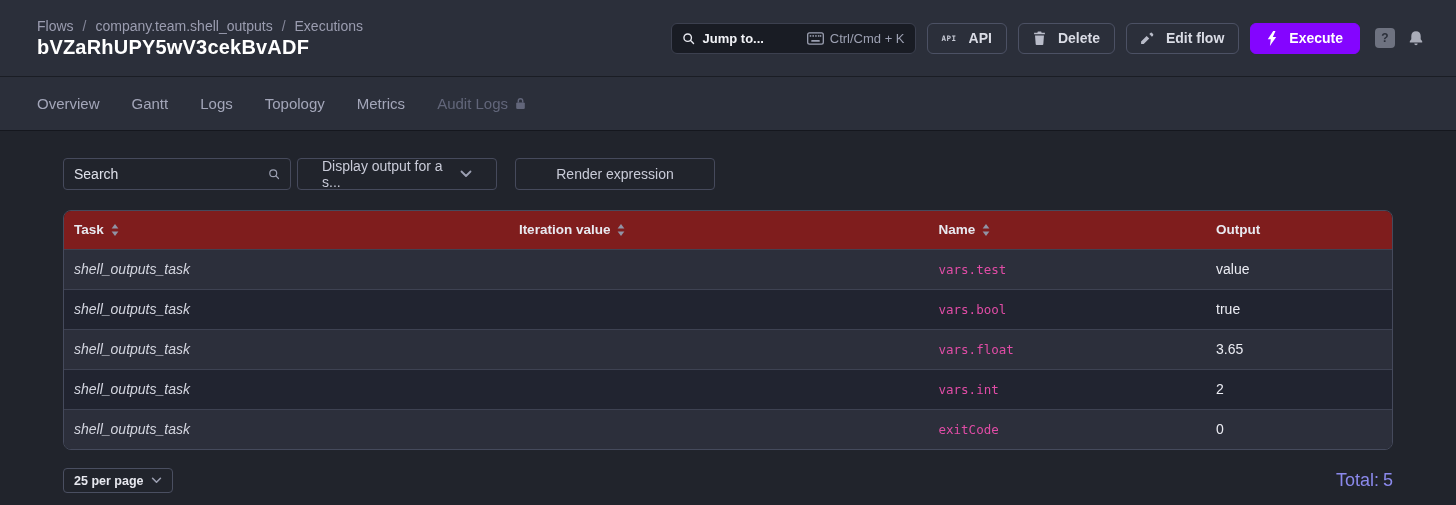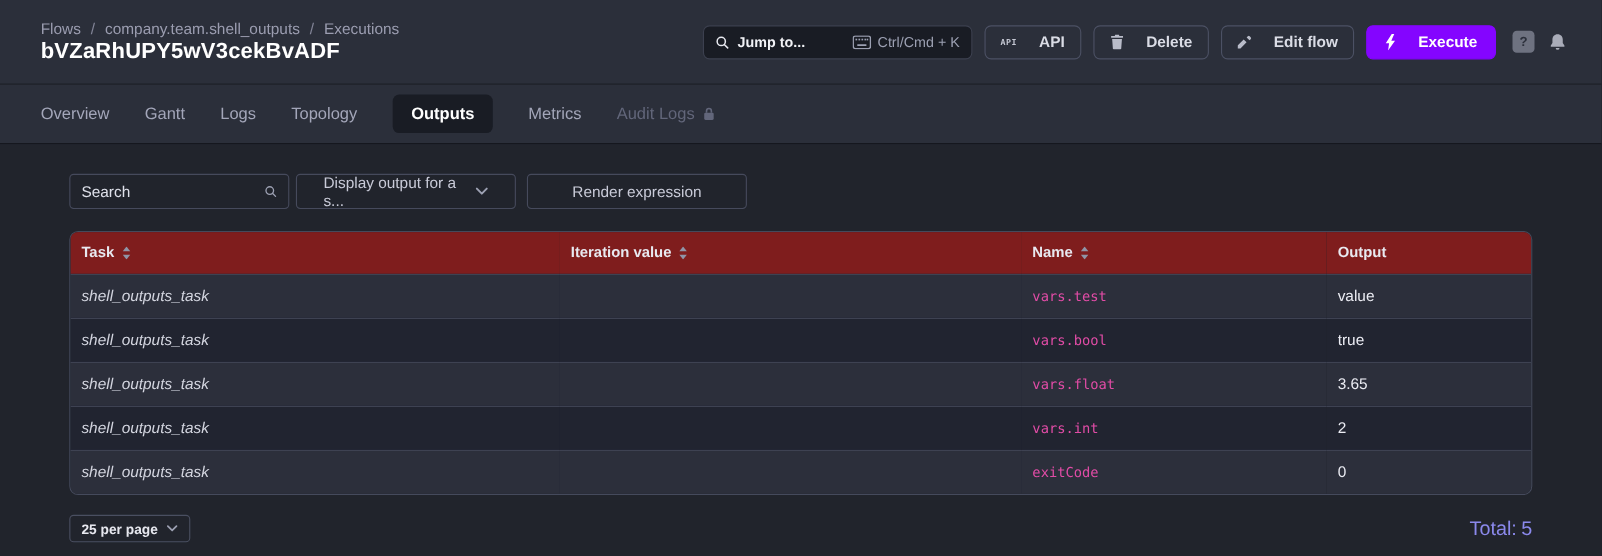--- a/index.html
+++ b/index.html
@@ -30,21 +30,21 @@
   .jumpto {
     width:245px; height:31px; background:#191C24;
     border:1px solid #3C404F; border-radius:6px;
     display:flex; align-items:center; padding:0 10px; gap:8px; cursor:pointer;
   }
   .jumpto .jump-label { font-size:13px; font-weight:600; color:#F2F3F7; flex:0 0 auto; }
   .jumpto .spacer { flex:1; }
   .jumpto .shortcut { display:flex; align-items:center; gap:6px; color:#9CA0B2; font-size:13px; }
 
   .btn {
-    height:31px; display:flex; align-items:center; gap:20px;
+    height:31px; display:flex; align-items:center; gap:12px;
     border:1px solid #4C5164; border-radius:6px; background:transparent;
     padding:0 14px; font-size:14px; font-weight:600; color:#DADCE5;
     font-family:"Liberation Sans", sans-serif; cursor:pointer;
   }
   .btn .btn-icon { color:#B9BCC9; }
   .btn-execute {
     background:#8405FF; border-color:#8405FF; color:#FFFFFF;
     padding:0 16px;
     text-align:right;
   }
@@ -75,40 +75,40 @@
     background:#191C24; color:#FFFFFF; font-weight:bold; padding:9px 17px;
   }
   .tab.locked { color:#62667A; }
   .tab.locked .lock-ic { color:#62667A; }
 
   
   .content { padding:27px 63px 0 63px; }
 
   .filter-row { display:flex; align-items:center; gap:6px; }
   .search-box {
-    width:200px; height:32px; border:1px solid #464A5C; border-radius:4px;
+    width:228px; height:32px; border:1px solid #464A5C; border-radius:4px;
     display:flex; align-items:center; padding:0 10px; background:transparent;
   }
   .search-box input {
     flex:1; background:transparent; border:none; outline:none;
     font-size:14px; color:#E8E9F0; font-family:"Liberation Sans", sans-serif;
     min-width:0;
   }
   .search-box input::placeholder { color:#DFE1EA; opacity:1; }
   .search-box .mag { color:#9CA0B2; }
   .select-box {
     width:200px; height:32px; border:1px solid #464A5C; border-radius:4px;
     display:flex; align-items:center; justify-content:space-between;
     padding:0 24px; cursor:pointer; color:#C9CBD8; font-size:14px;
   }
   .select-box .chev { color:#9CA0B2; }
   .btn-render {
     width:200px; height:32px; border:1px solid #464A5C; border-radius:4px;
     background:transparent; color:#C9CBD8; font-size:14px;
-    font-family:"Liberation Sans", sans-serif; cursor:pointer; margin-left:4px;
+    font-family:"Liberation Sans", sans-serif; cursor:pointer; margin-left:12px;
   }
 
   
   .outputs-table-wrap {
     margin-top:20px; border:1px solid #454A5C; border-radius:8px; overflow:hidden;
   }
   table.outputs { width:100%; border-collapse:collapse; table-layout:fixed; }
   table.outputs col.c-task { width:33.5%; }
   table.outputs col.c-iter { width:31.6%; }
   table.outputs col.c-name { width:20.9%; }
@@ -234,23 +234,20 @@
       <span>Overview</span>
     </div>
   <div class="tab">
       <span>Gantt</span>
     </div>
   <div class="tab">
       <span>Logs</span>
     </div>
   <div class="tab">
       <span>Topology</span>
-    </div>
-  <div class="tab active">
-      <span>Outputs</span>
     </div>
   <div class="tab">
       <span>Metrics</span>
     </div>
   <div class="tab locked">
     <span>Audit Logs</span>
     <span class="lock-ic">
       <svg width="11" height="13" viewBox="0 0 12 14">
           <path d="M3.6 6V4.1a2.4 2.4 0 014.8 0V6" fill="none" stroke="currentColor" stroke-width="1.6"></path>
           <rect x="1.3" y="5.8" width="9.4" height="7.2" rx="1.3" fill="currentColor"></rect>

